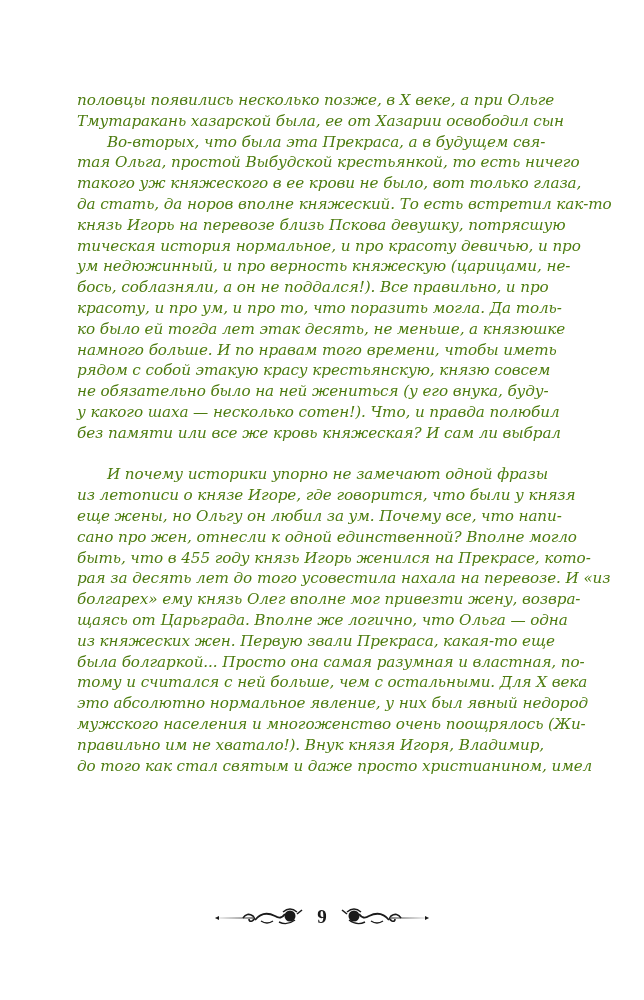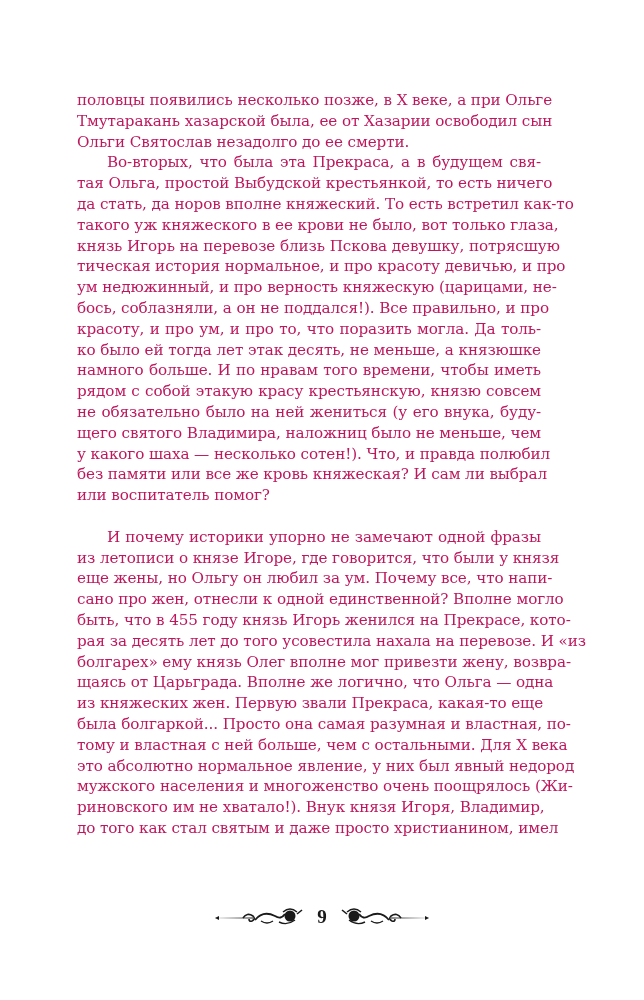--- a/index.html
+++ b/index.html
@@ -3,22 +3,23 @@
 <meta charset="utf-8">
 <style>
   html, body { margin: 0; padding: 0; background: #ffffff; }
   body { width: 644px; height: 1000px; position: relative; overflow: hidden; }
   .page {
     position: absolute; left: 0; top: 0; width: 644px; height: 1000px; background: #fff;
   }
   .text-block {
     position: absolute; left: 77px; top: 90px; width: 464px;
     font-family: "DejaVu Serif", "Liberation Serif", serif;
-    font-size: 15.2px; line-height: 20.8px; color: #be185d;
+    font-size: 15.2px; line-height: 20.8px; color: #4d7c0f;
     letter-spacing: -0.1px;
+    font-style: italic;
   }
   .line { display: block; white-space: nowrap; text-align: justify; text-align-last: justify; height: 20.8px; }
   .line.last { text-align-last: left; }
   .line.indent { padding-left: 30px; }
   .blank { height: 20.8px; }
   .footer {
     position: absolute; left: 0; top: 897px; width: 644px; height: 40px;
     display: flex; justify-content: center; align-items: center; gap: 14px;
   }
   .page-number {
@@ -27,57 +28,54 @@
   .ornament svg { display: block; }
 </style>
 </head>
 <body>
 
 <div class="page">
   <div class="text-block" id="text-block">
       <div class="paragraph">
         <span class="line">половцы появились несколько позже, в X веке, а при Ольге</span>
         <span class="line">Тмутаракань хазарской была, ее от Хазарии освободил сын</span>
-        <span class="line last">Ольги Святослав незадолго до ее смерти.</span>
       </div>
       <div class="paragraph">
         <span class="line indent">Во-вторых, что была эта Прекраса, а в будущем свя-</span>
         <span class="line">тая Ольга, простой Выбудской крестьянкой, то есть ничего</span>
+        <span class="line">такого уж княжеского в ее крови не было, вот только глаза,</span>
         <span class="line">да стать, да норов вполне княжеский. То есть встретил как-то</span>
-        <span class="line">такого уж княжеского в ее крови не было, вот только глаза,</span>
         <span class="line">князь Игорь на перевозе близь Пскова девушку, потрясшую</span>
         <span class="line">тическая история нормальное, и про красоту девичью, и про</span>
         <span class="line">ум недюжинный, и про верность княжескую (царицами, не-</span>
         <span class="line">бось, соблазняли, а он не поддался!). Все правильно, и про</span>
         <span class="line">красоту, и про ум, и про то, что поразить могла. Да толь-</span>
         <span class="line">ко было ей тогда лет этак десять, не меньше, а князюшке</span>
         <span class="line">намного больше. И по нравам того времени, чтобы иметь</span>
         <span class="line">рядом с собой этакую красу крестьянскую, князю совсем</span>
         <span class="line">не обязательно было на ней жениться (у его внука, буду-</span>
-        <span class="line">щего святого Владимира, наложниц было не меньше, чем</span>
         <span class="line">у какого шаха — несколько сотен!). Что, и правда полюбил</span>
         <span class="line">без памяти или все же кровь княжеская? И сам ли выбрал</span>
-        <span class="line last">или воспитатель помог?</span>
       </div>
       <div class="blank"></div>
       <div class="paragraph">
         <span class="line indent">И почему историки упорно не замечают одной фразы</span>
         <span class="line">из летописи о князе Игоре, где говорится, что были у князя</span>
         <span class="line">еще жены, но Ольгу он любил за ум. Почему все, что напи-</span>
         <span class="line">сано про жен, отнесли к одной единственной? Вполне могло</span>
         <span class="line">быть, что в 455 году князь Игорь женился на Прекрасе, кото-</span>
         <span class="line">рая за десять лет до того усовестила нахала на перевозе. И «из</span>
         <span class="line">болгарех» ему князь Олег вполне мог привезти жену, возвра-</span>
         <span class="line">щаясь от Царьграда. Вполне же логично, что Ольга — одна</span>
         <span class="line">из княжеских жен. Первую звали Прекраса, какая-то еще</span>
         <span class="line">была болгаркой... Просто она самая разумная и властная, по-</span>
-        <span class="line">тому и властная с ней больше, чем с остальными. Для X века</span>
+        <span class="line">тому и считался с ней больше, чем с остальными. Для X века</span>
         <span class="line">это абсолютно нормальное явление, у них был явный недород</span>
         <span class="line">мужского населения и многоженство очень поощрялось (Жи-</span>
-        <span class="line">риновского им не хватало!). Внук князя Игоря, Владимир,</span>
+        <span class="line">правильно им не хватало!). Внук князя Игоря, Владимир,</span>
         <span class="line">до того как стал святым и даже просто христианином, имел</span>
       </div>
     </div>
 
   <div class="footer">
     <span class="ornament">
       <svg width="90" height="22" viewBox="0 0 90 22">
         <path d="M0 12 L40 11.5 L40 12.5 Z" fill="#1a1a1a"></path>
         <path d="M2 12 L6 10 L6 14 Z" fill="#1a1a1a"></path>
         <path d="M30 12 q4 -6 10 -2 q3 3 -1 5 q-3 1 -3 -2" stroke="#1a1a1a" stroke-width="1.6" fill="none"></path>

